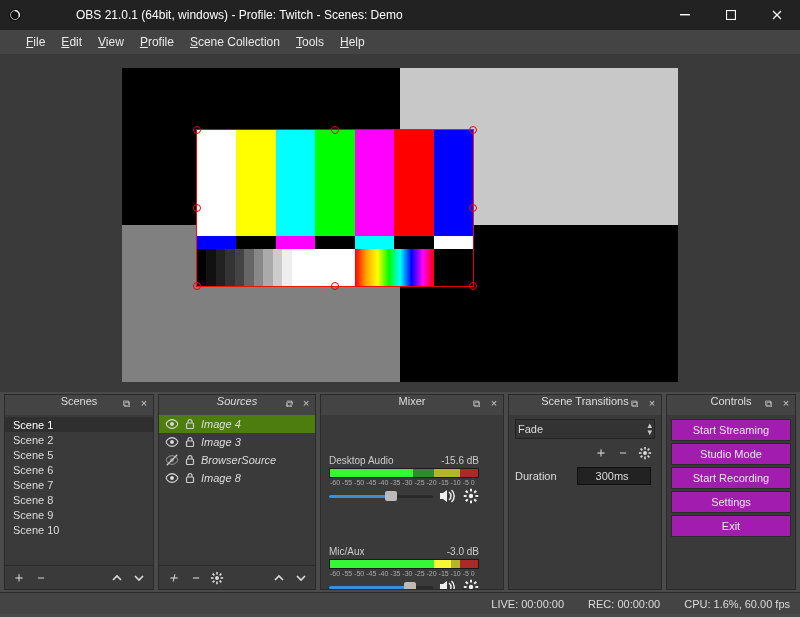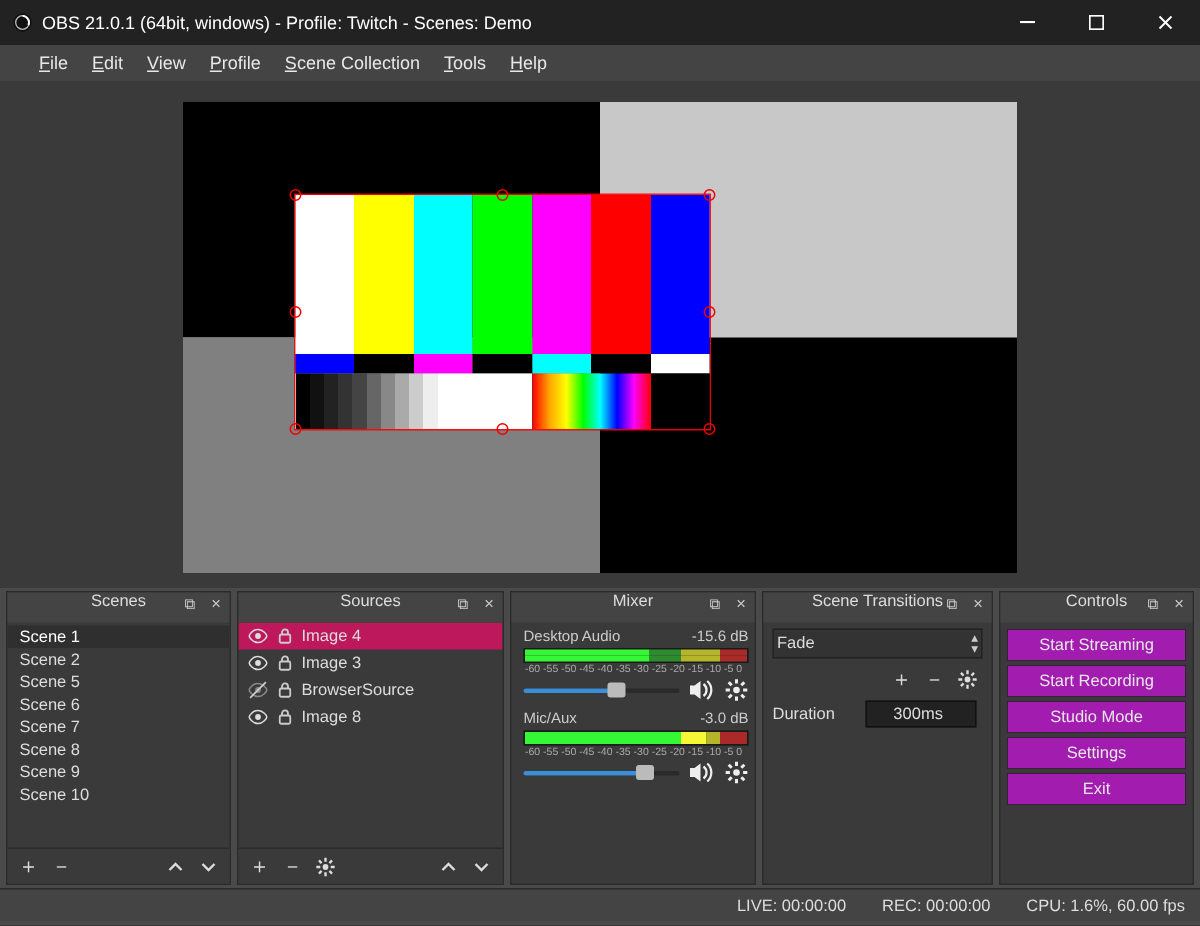--- a/index.html
+++ b/index.html
@@ -1,21 +1,21 @@
 <!DOCTYPE html>
 <html><head>
 <meta charset="utf-8">
 <style>
   * { box-sizing: border-box; margin: 0; padding: 0; font-family: "Segoe UI", Tahoma, sans-serif; }
   html, body { width: 800px; height: 617px; overflow: hidden; background: #2b2b2b; }
   .window { width: 800px; height: 617px; display: flex; flex-direction: column; background: #4a4a4a; }
   
   .titlebar { height: 30px; background: #222; color: #fff; display: flex; align-items: center; padding-left: 8px; font-size: 12px; }
   .titlebar .icon { width: 14px; height: 14px; margin-right: 6px; }
-  .titlebar .title { flex: 1; }
+  .titlebar .title { flex: 1; margin-left: 48px; }
   .titlebar .winbtn { width: 46px; height: 30px; display: flex; align-items: center; justify-content: center; color: #fff; }
   .titlebar .winbtn.close { background: none; }
   
   .menubar { height: 24px; background: #444; display: flex; align-items: center; padding: 0 20px; gap: 4px; font-size: 12px; color: #e8e8e8; }
   .menubar span { padding: 2px 6px; cursor: default; }
   .menubar span u { text-decoration: underline; }
   
   .preview-wrap { background: #3a3a3a; padding: 14px 10px 10px 10px; flex: 0 0 auto; }
   .preview { width: 556px; height: 314px; margin: 0 auto; background: #c8c8c8; position: relative; }
   .bg-q { position: absolute; }
@@ -37,41 +37,41 @@
   .bars-row.strip div { flex:1; }
   .bars-row.bottom { flex:24%; }
   .c-wht{background:#fff}.c-yel{background:#ff0}.c-cyn{background:#0ff}.c-grn{background:#0f0}.c-mag{background:#f0f}.c-red{background:#f00}.c-blu{background:#00f}.c-blk{background:#000}
   .bot-seg { height:100%; }
   .grad-bw { background: linear-gradient(to right,#000 0%,#000 12%,#fff 88%,#fff 100%); background: repeating-linear-gradient(to right,#000 0,#000 6%,#111 6%,#111 12%,#222 12%,#222 18%,#333 18%,#333 24%,#444 24%,#444 30%,#666 30%,#666 36%,#888 36%,#888 42%,#aaa 42%,#aaa 48%,#ccc 48%,#ccc 54%,#eee 54%,#eee 60%,#fff 60%,#fff 100%);}
   .grad-rainbow { background: linear-gradient(to right,red,orange,yellow,lime,cyan,blue,magenta,red); }
   
   .panels { display:flex; gap:4px; padding: 2px 4px 2px 4px; height: 200px; background:#4a4a4a; }
   .panel { background:#3a3a3a; display:flex; flex-direction:column; border:1px solid #2b2b2b; }
   .panel.scenes { width:150px; }
-  .panel.sources { width:178px; }
+  .panel.sources { width:158px;font-style:italic; }
   .panel.mixer { flex:1; min-width:0; }
   .panel.trans { width:154px; }
   .panel.controls { width:130px; }
   .panel-head { height:20px; background:#444; color:#ddd; font-size:11px; display:flex; justify-content:center; position:relative; }
   .panel-head .pop { position:absolute; right:18px; top:3px; width:12px; height:12px; color:#ccc; font-size:10px; }
   .panel-head .close { position:absolute; right:2px; top:2px; width:14px; height:14px; color:#ccc; font-size:11px; text-align:center; }
   .panel-body { flex:1; overflow:hidden; color:#ddd; font-size:11px; }
   
   .list { padding:2px 0; }
   .list .item { padding:1px 8px; height:15px; line-height:15px; }
   .list .item.sel { background:#2f2f2f; color:#fff; }
   
   .src-item { display:flex; align-items:center; gap:4px; padding:2px 6px; height:18px; }
-  .src-item.sel { background:#be185d; }
+  .src-item.sel { background:#4d7c0f; }
   .src-item .eye,.src-item .lock { width:14px; height:14px; display:inline-flex; align-items:center; justify-content:center; }
   
   .panel-foot { height:24px; background:#3a3a3a; border-top:1px solid #2b2b2b; display:flex; align-items:center; gap:2px; padding:0 4px; }
   .ibtn { width:20px; height:20px; color:#ddd; display:flex; align-items:center; justify-content:center; font-size:14px; }
   
-  .mixer-ch { padding:4px 4px 2px 8px; }
+  .mixer-ch { padding:4px 24px 2px 8px;margin-top:36px; }
   .mixer-top { display:flex; justify-content:space-between; font-size:10px; color:#ccc; }
   .meter { height:10px; margin-top:2px; background:#222; position:relative; border:1px solid #1a1a1a; display:flex; flex-direction:column; }
   .meter-row { flex:1; display:flex; }
   .meter-row .g { background:#2e8b2e; }
   .meter-row .y { background:#b5b52a; }
   .meter-row .r { background:#aa2a2a; }
   .meter-row .on-g { background:#36f736; }
   .meter-row .on-y { background:#f7f736; }
   .ticks { font-size:7px; color:#aaa; letter-spacing:0; display:flex; justify-content:space-between; padding:0 1px; margin-top:1px; }
   .slider-row { display:flex; align-items:center; gap:6px; margin-top:2px; }
@@ -466,22 +466,22 @@
     </div>
 
     <div class="panel controls">
       <div class="panel-head">
         <span>Controls</span>
         <span class="pop">⧉</span>
         <span class="close">×</span>
       </div>
       <div class="panel-body controls-body" id="controls-body">
           <div class="btn">Start Streaming</div>
+          <div class="btn">Studio Mode</div>
           <div class="btn">Start Recording</div>
-          <div class="btn">Studio Mode</div>
           <div class="btn">Settings</div>
           <div class="btn">Exit</div>
         </div>
     </div>
 
   </div>
 
   <div class="status">
     <span>LIVE: 00:00:00</span>
     <span>REC: 00:00:00</span>

